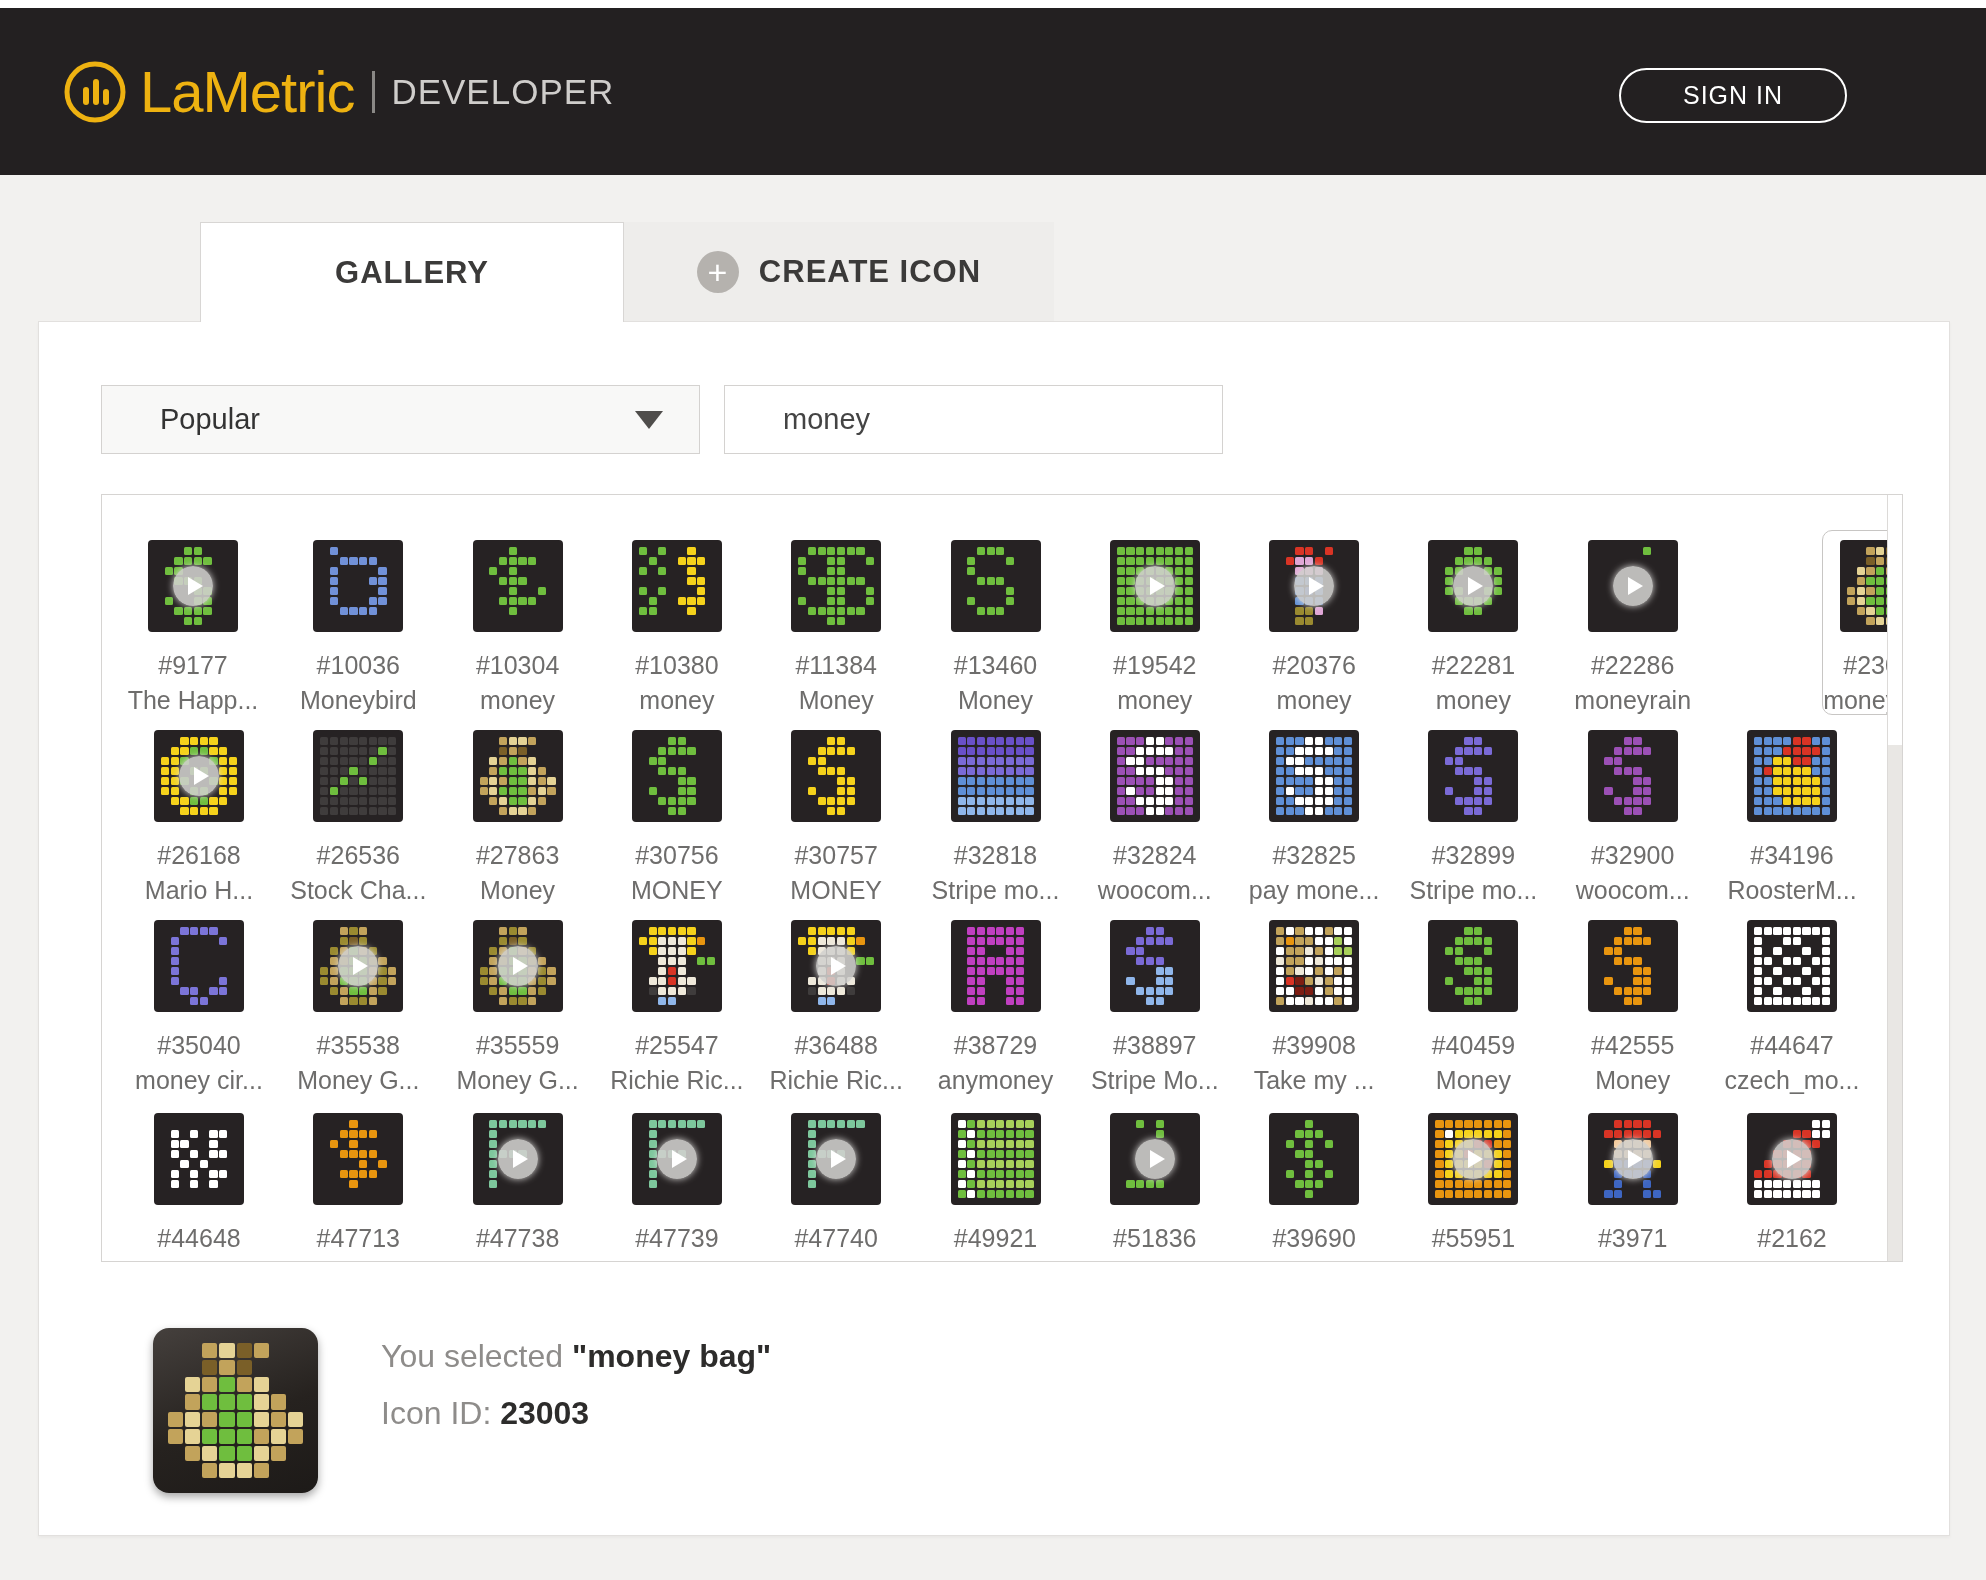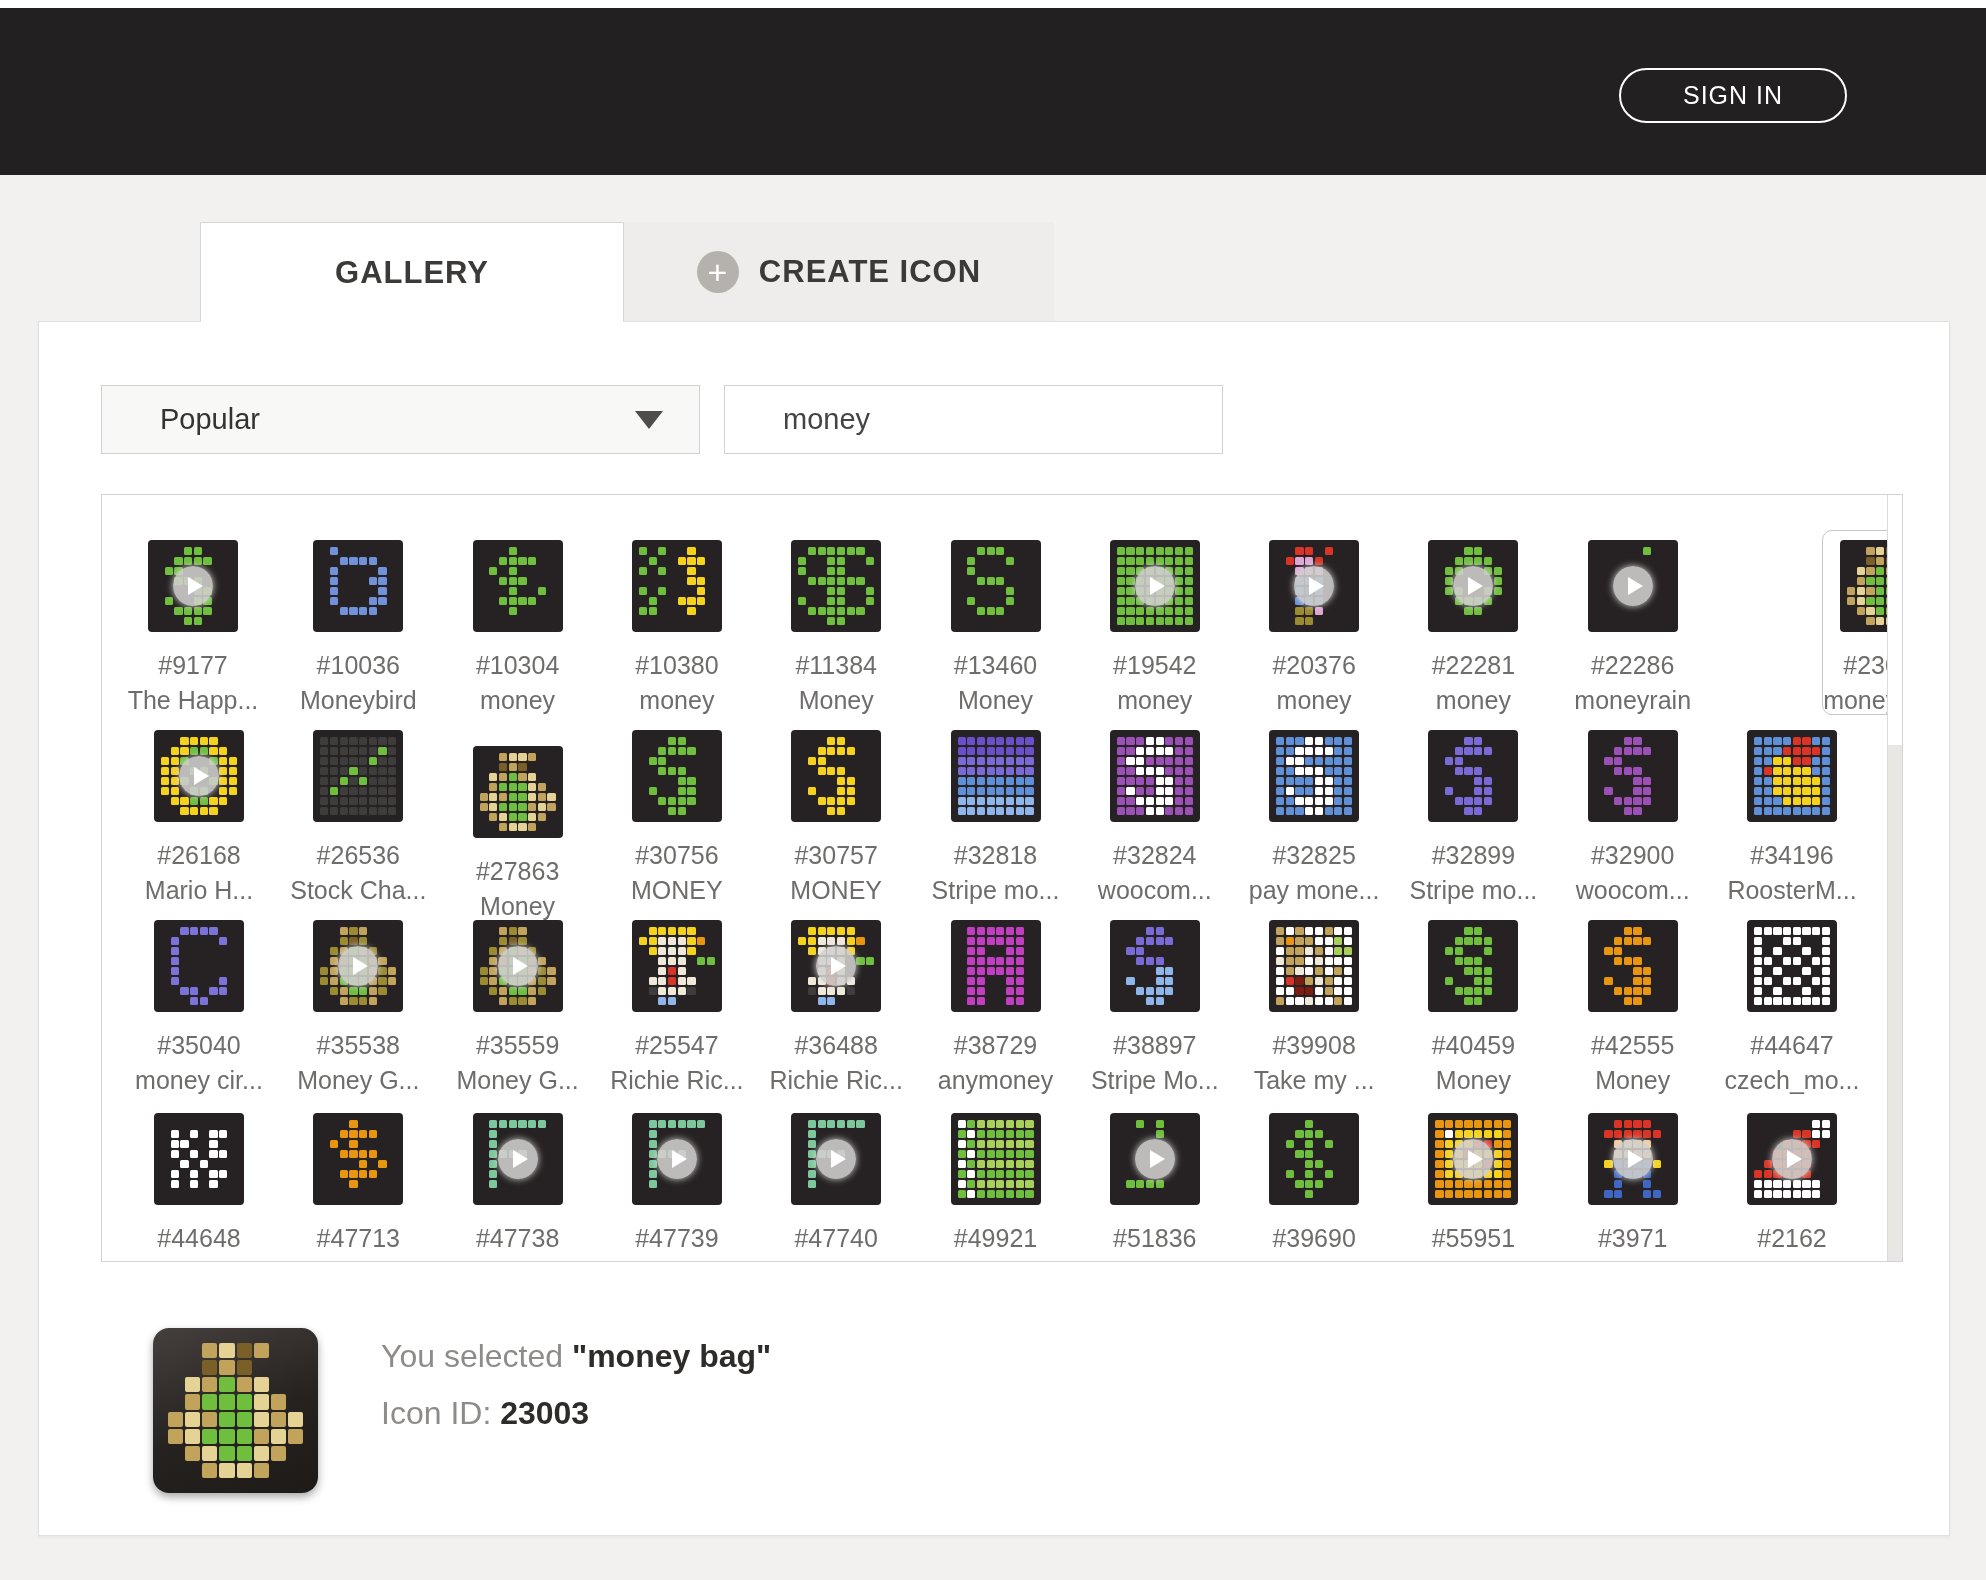--- a/index.html
+++ b/index.html
@@ -78,20 +78,31 @@
   .sel-line2 b { color:#2d2c2b; font-weight:700; }
 </style>
 </head>
 <body>
 
 <div id="page">
 
   <div class="top-strip"></div>
 
   <div class="header">
+    <div class="logo-wrap">
+      <svg class="logo-mark" viewBox="0 0 66 66">
+        <circle cx="33" cy="33" r="28" fill="none" stroke="#eeb211" stroke-width="5"></circle>
+        <rect x="21" y="28" width="6" height="18" rx="3" fill="#eeb211"></rect>
+        <rect x="31" y="20" width="6" height="26" rx="3" fill="#eeb211"></rect>
+        <rect x="41" y="30" width="6" height="16" rx="3" fill="#eeb211"></rect>
+      </svg>
+      <span class="brand">LaMetric</span>
+      <span class="brand-sep"></span>
+      <span class="brand-suffix">DEVELOPER</span>
+    </div>
     <button class="btn-signin">SIGN IN</button>
   </div>
 
   <div class="tab-gallery">
     <span>GALLERY</span>
   </div>
   <div class="tab-create">
     <span class="plus-circle">+</span>
     <span>CREATE ICON</span>
   </div>
@@ -1028,21 +1039,21 @@
               <div class="px" style="background: rgb(63, 60, 60);"></div>
               <div class="px" style="background: rgb(63, 60, 60);"></div>
               <div class="px" style="background: rgb(63, 60, 60);"></div>
               <div class="px" style="background: rgb(63, 60, 60);"></div>
               <div class="px" style="background: rgb(63, 60, 60);"></div>
               <div class="px" style="background: rgb(63, 60, 60);"></div>
             </div>
             <div class="icon-id">#26536</div>
             <div class="icon-name">Stock Cha...</div>
           </div>
-          <div class="cell" style="left: 345.6px; top: 235px; margin-top: 16px;">
+          <div class="cell" style="left: 345.6px; top: 235px;">
             <div class="tile">
               <div class="px"></div>
               <div class="px"></div>
               <div class="px" style="background: rgb(194, 163, 91);"></div>
               <div class="px" style="background: rgb(229, 211, 149);"></div>
               <div class="px" style="background: rgb(229, 211, 149);"></div>
               <div class="px" style="background: rgb(194, 163, 91);"></div>
               <div class="px"></div>
               <div class="px"></div>
               <div class="px"></div>

